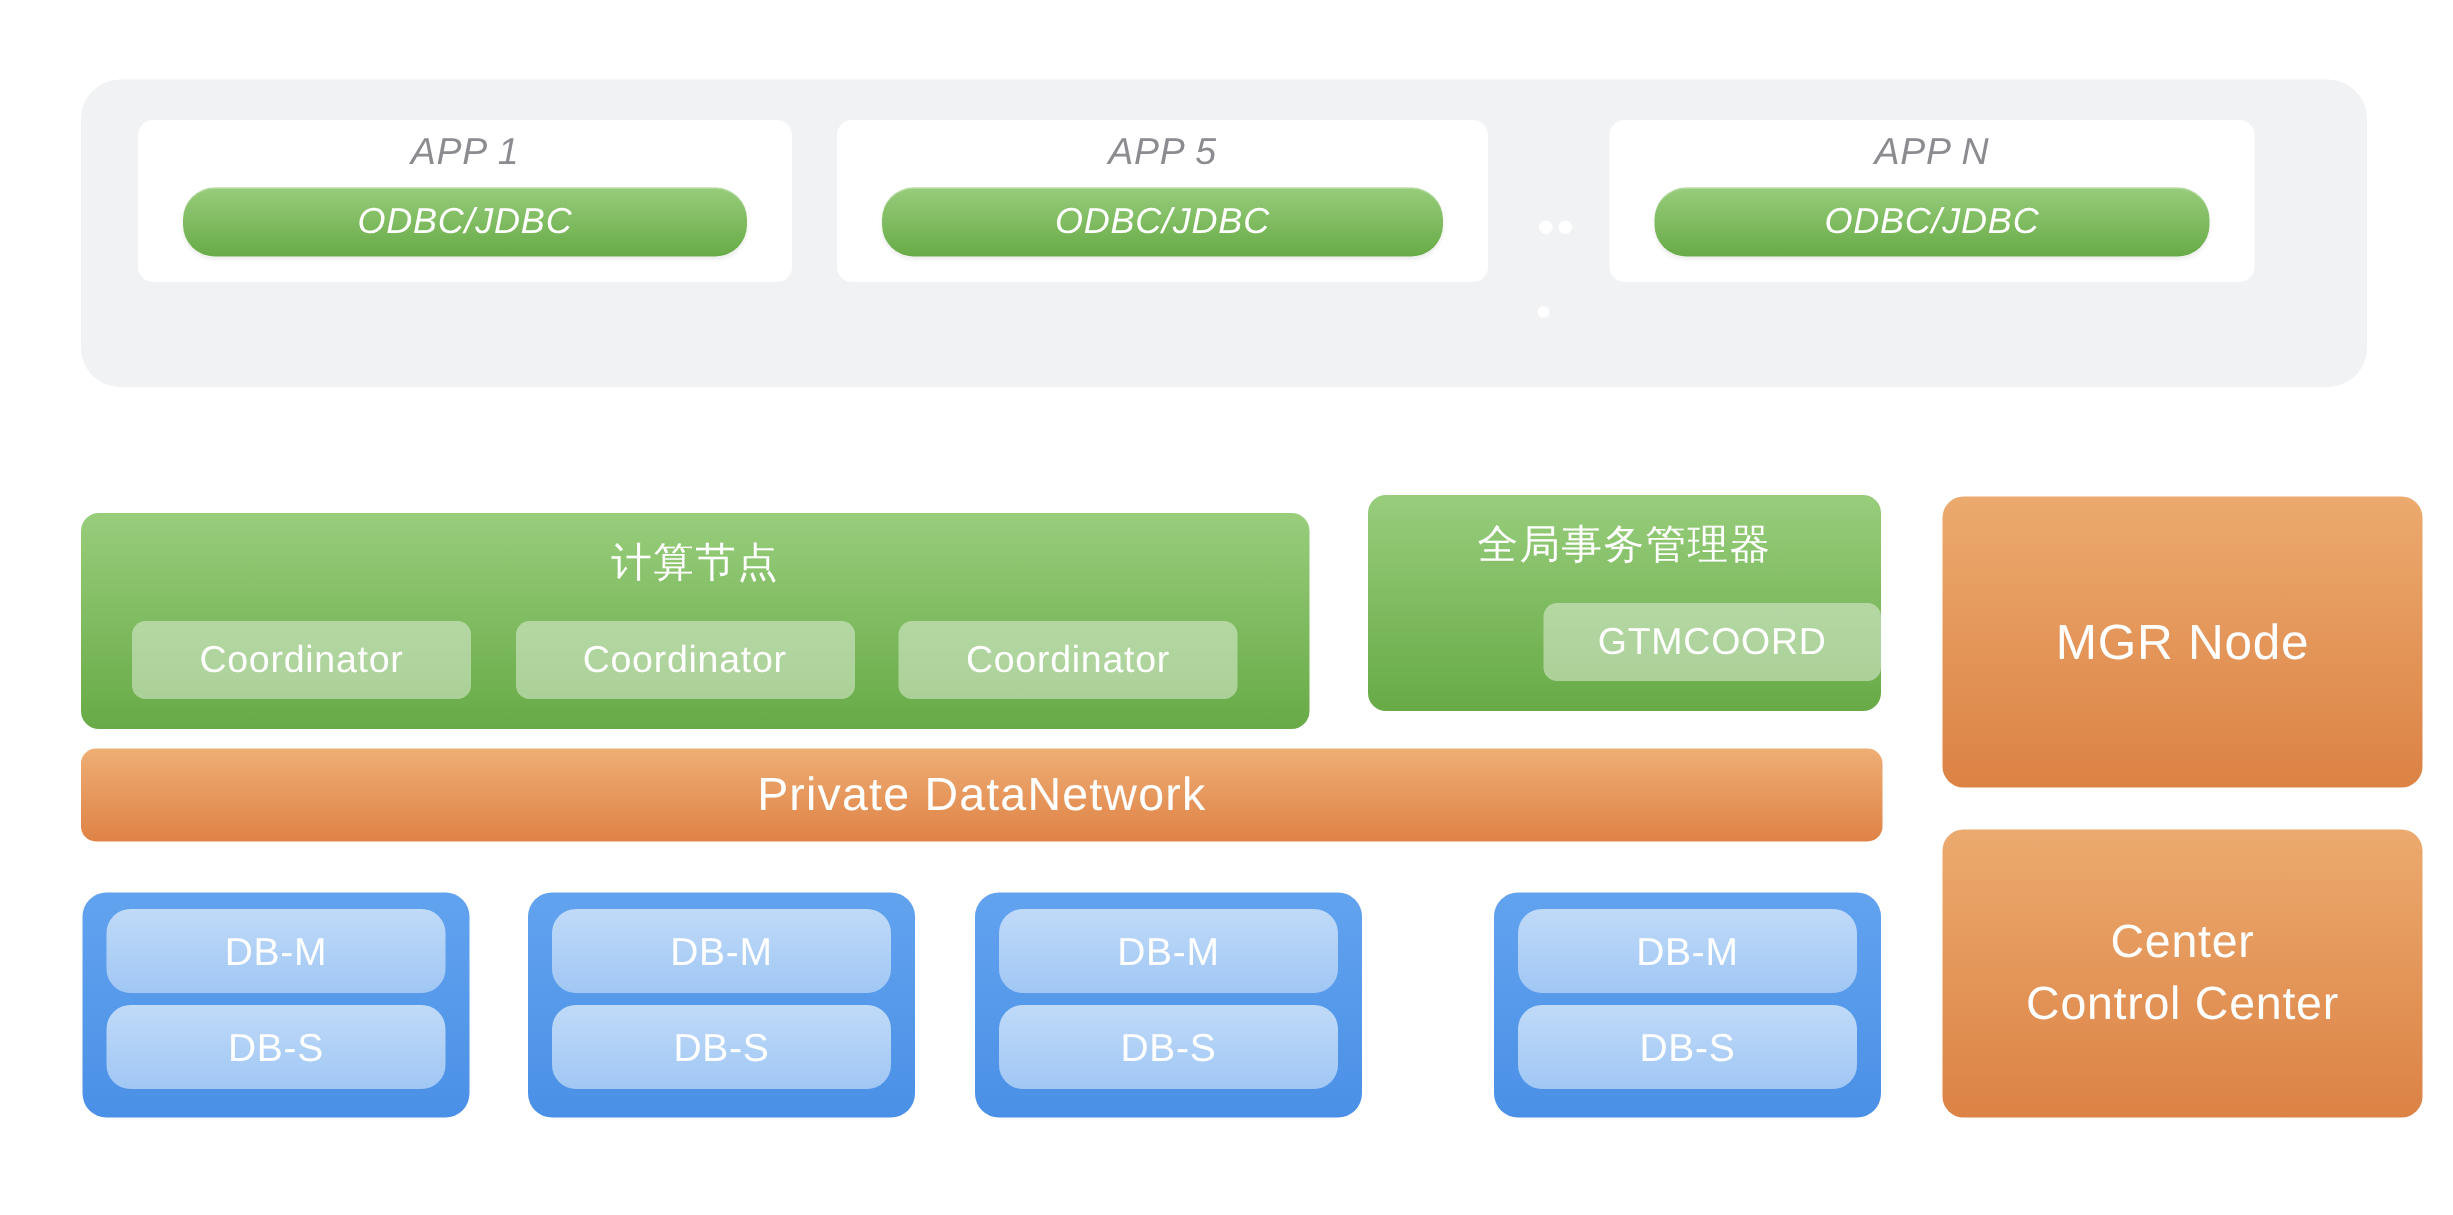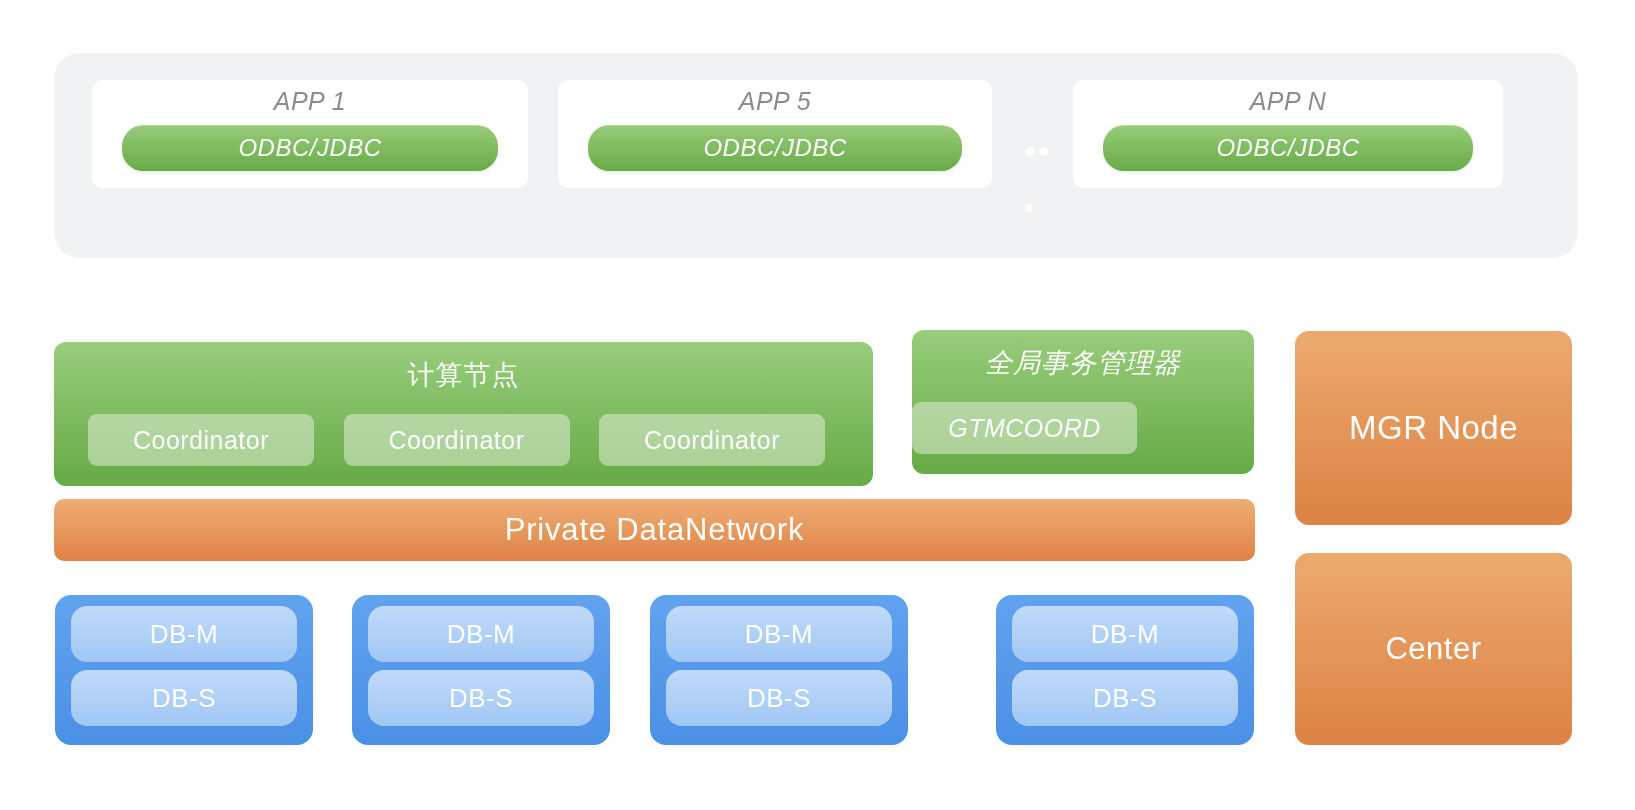--- a/index.html
+++ b/index.html
@@ -40,35 +40,35 @@
     letter-spacing:0.8px;
   }
   .bar.client{left:54px;top:244px;width:1524px;height:62px;font-size:34px;}
   .bar.private{left:54px;top:499px;width:1201px;height:62px;font-size:31px;}
   
   .green-box{
     position:absolute;top:330px;height:144px;border-radius:12px;
     background:linear-gradient(180deg,#98cd7c 0%,#67aa46 100%);color:#ffffff;
   }
   .green-box.compute{left:54px;width:819px;margin-top:12px;}
-  .green-box.gtm{left:912px;width:342px;font-style:italic;}
+  .green-box.gtm{left:912px;width:342px;}
   .box-title{text-align:center;margin-top:15px;font-size:27px;letter-spacing:1px;}
   .sub-row{position:absolute;left:0;right:0;bottom:20px;display:flex;}
   .compute .sub-row{padding:0 48px 0 34px;justify-content:space-between;}
-  .gtm .sub-row{justify-content:flex-start;}
+  .gtm .sub-row{justify-content:flex-end;}
   .sub-box{
     height:52px;border-radius:9px;background:rgba(255,255,255,0.42);
     display:flex;align-items:center;justify-content:center;font-size:25px;color:#ffffff;
     letter-spacing:0.5px;
   }
   .compute .sub-box{width:226px;}
   .gtm .sub-box{width:225px;}
   
   .orange-box{
-    position:absolute;left:1295px;width:277px;border-radius:14px;
+    position:absolute;left:1295px;width:320px;border-radius:14px;
     background:linear-gradient(180deg,#ecaa6e 0%,#dc8245 100%);color:#ffffff;
     display:flex;flex-direction:column;align-items:center;justify-content:center;
     text-align:left;letter-spacing:0.5px;
   }
   .orange-box.mgr{top:331px;height:194px;font-size:33px;}
   .orange-box.antdb{top:553px;height:192px;font-size:31px;line-height:1.32;}
   
   .db-group{
     position:absolute;top:595px;width:258px;height:150px;border-radius:16px;
     background:linear-gradient(180deg,#62a3ef 0%,#4a90e6 100%);
@@ -141,15 +141,16 @@
     <div class="db-item">DB-M</div>
     <div class="db-item">DB-S</div>
   </div>
   <div class="db-group g4">
     <div class="db-item">DB-M</div>
     <div class="db-item">DB-S</div>
   </div>
 
   <div class="orange-box antdb">
     <div>Center</div>
+    <div>Control Center</div>
   </div>
 
 </div>
 
 </body></html>

